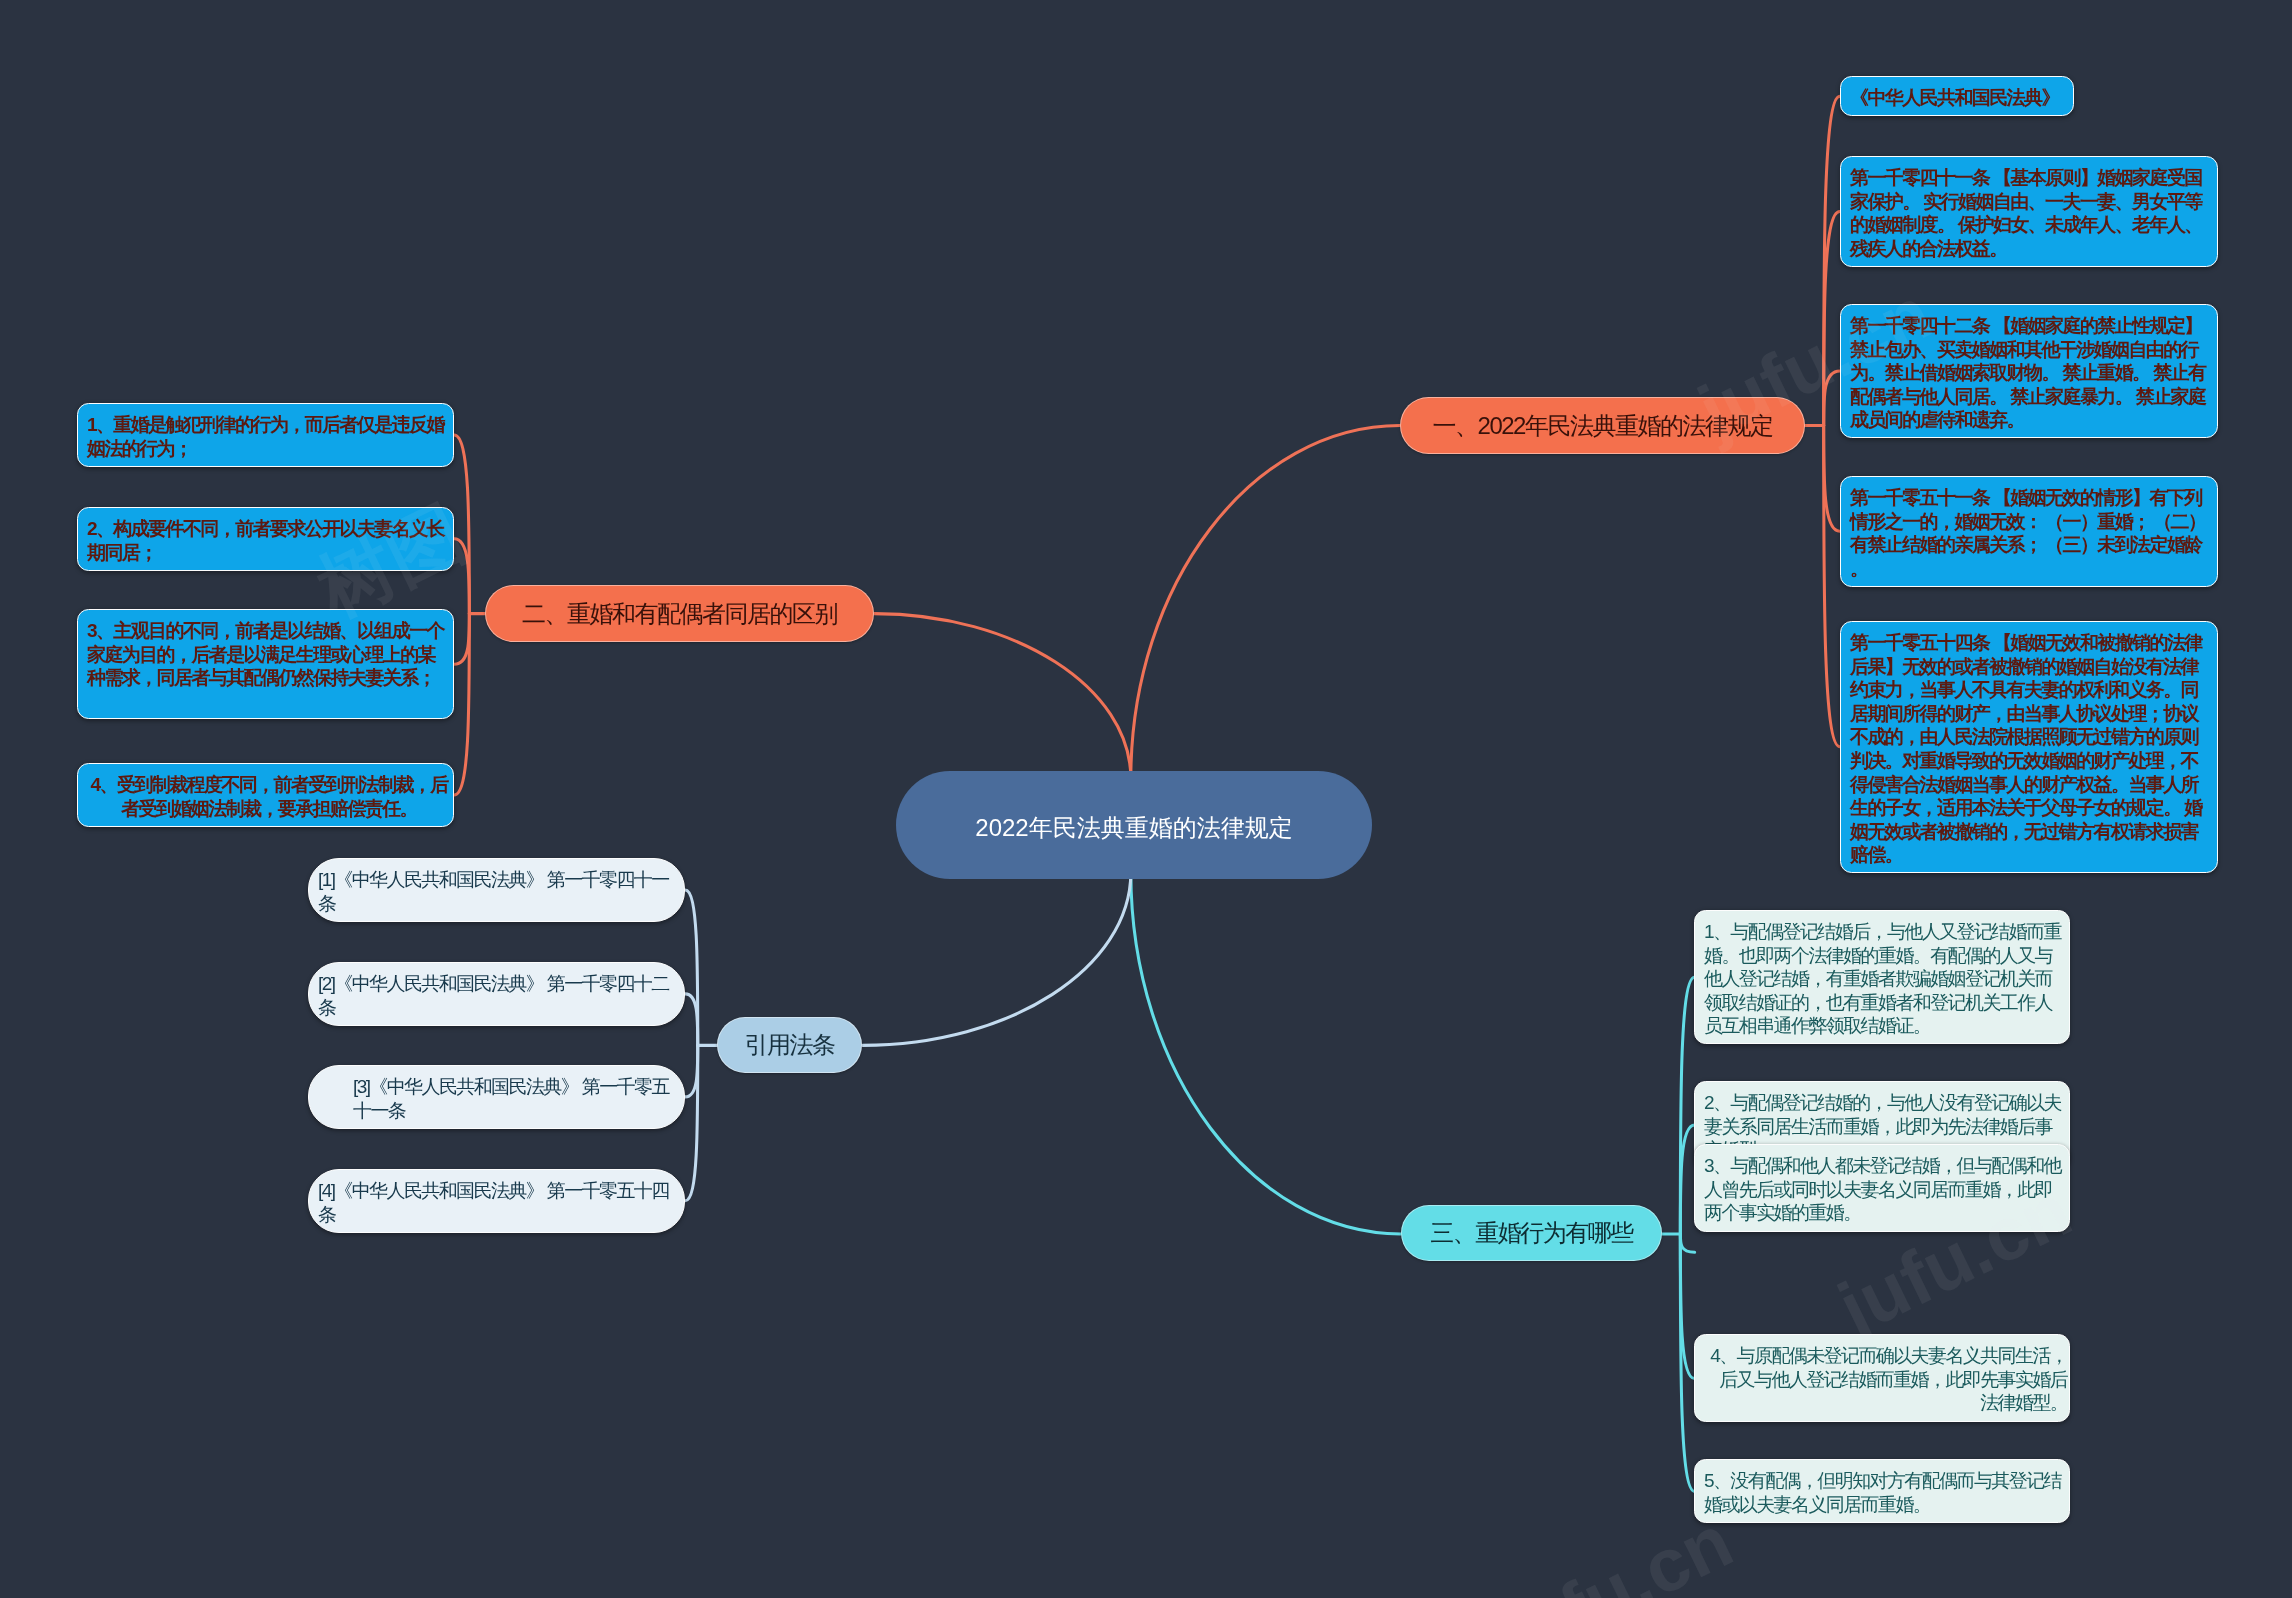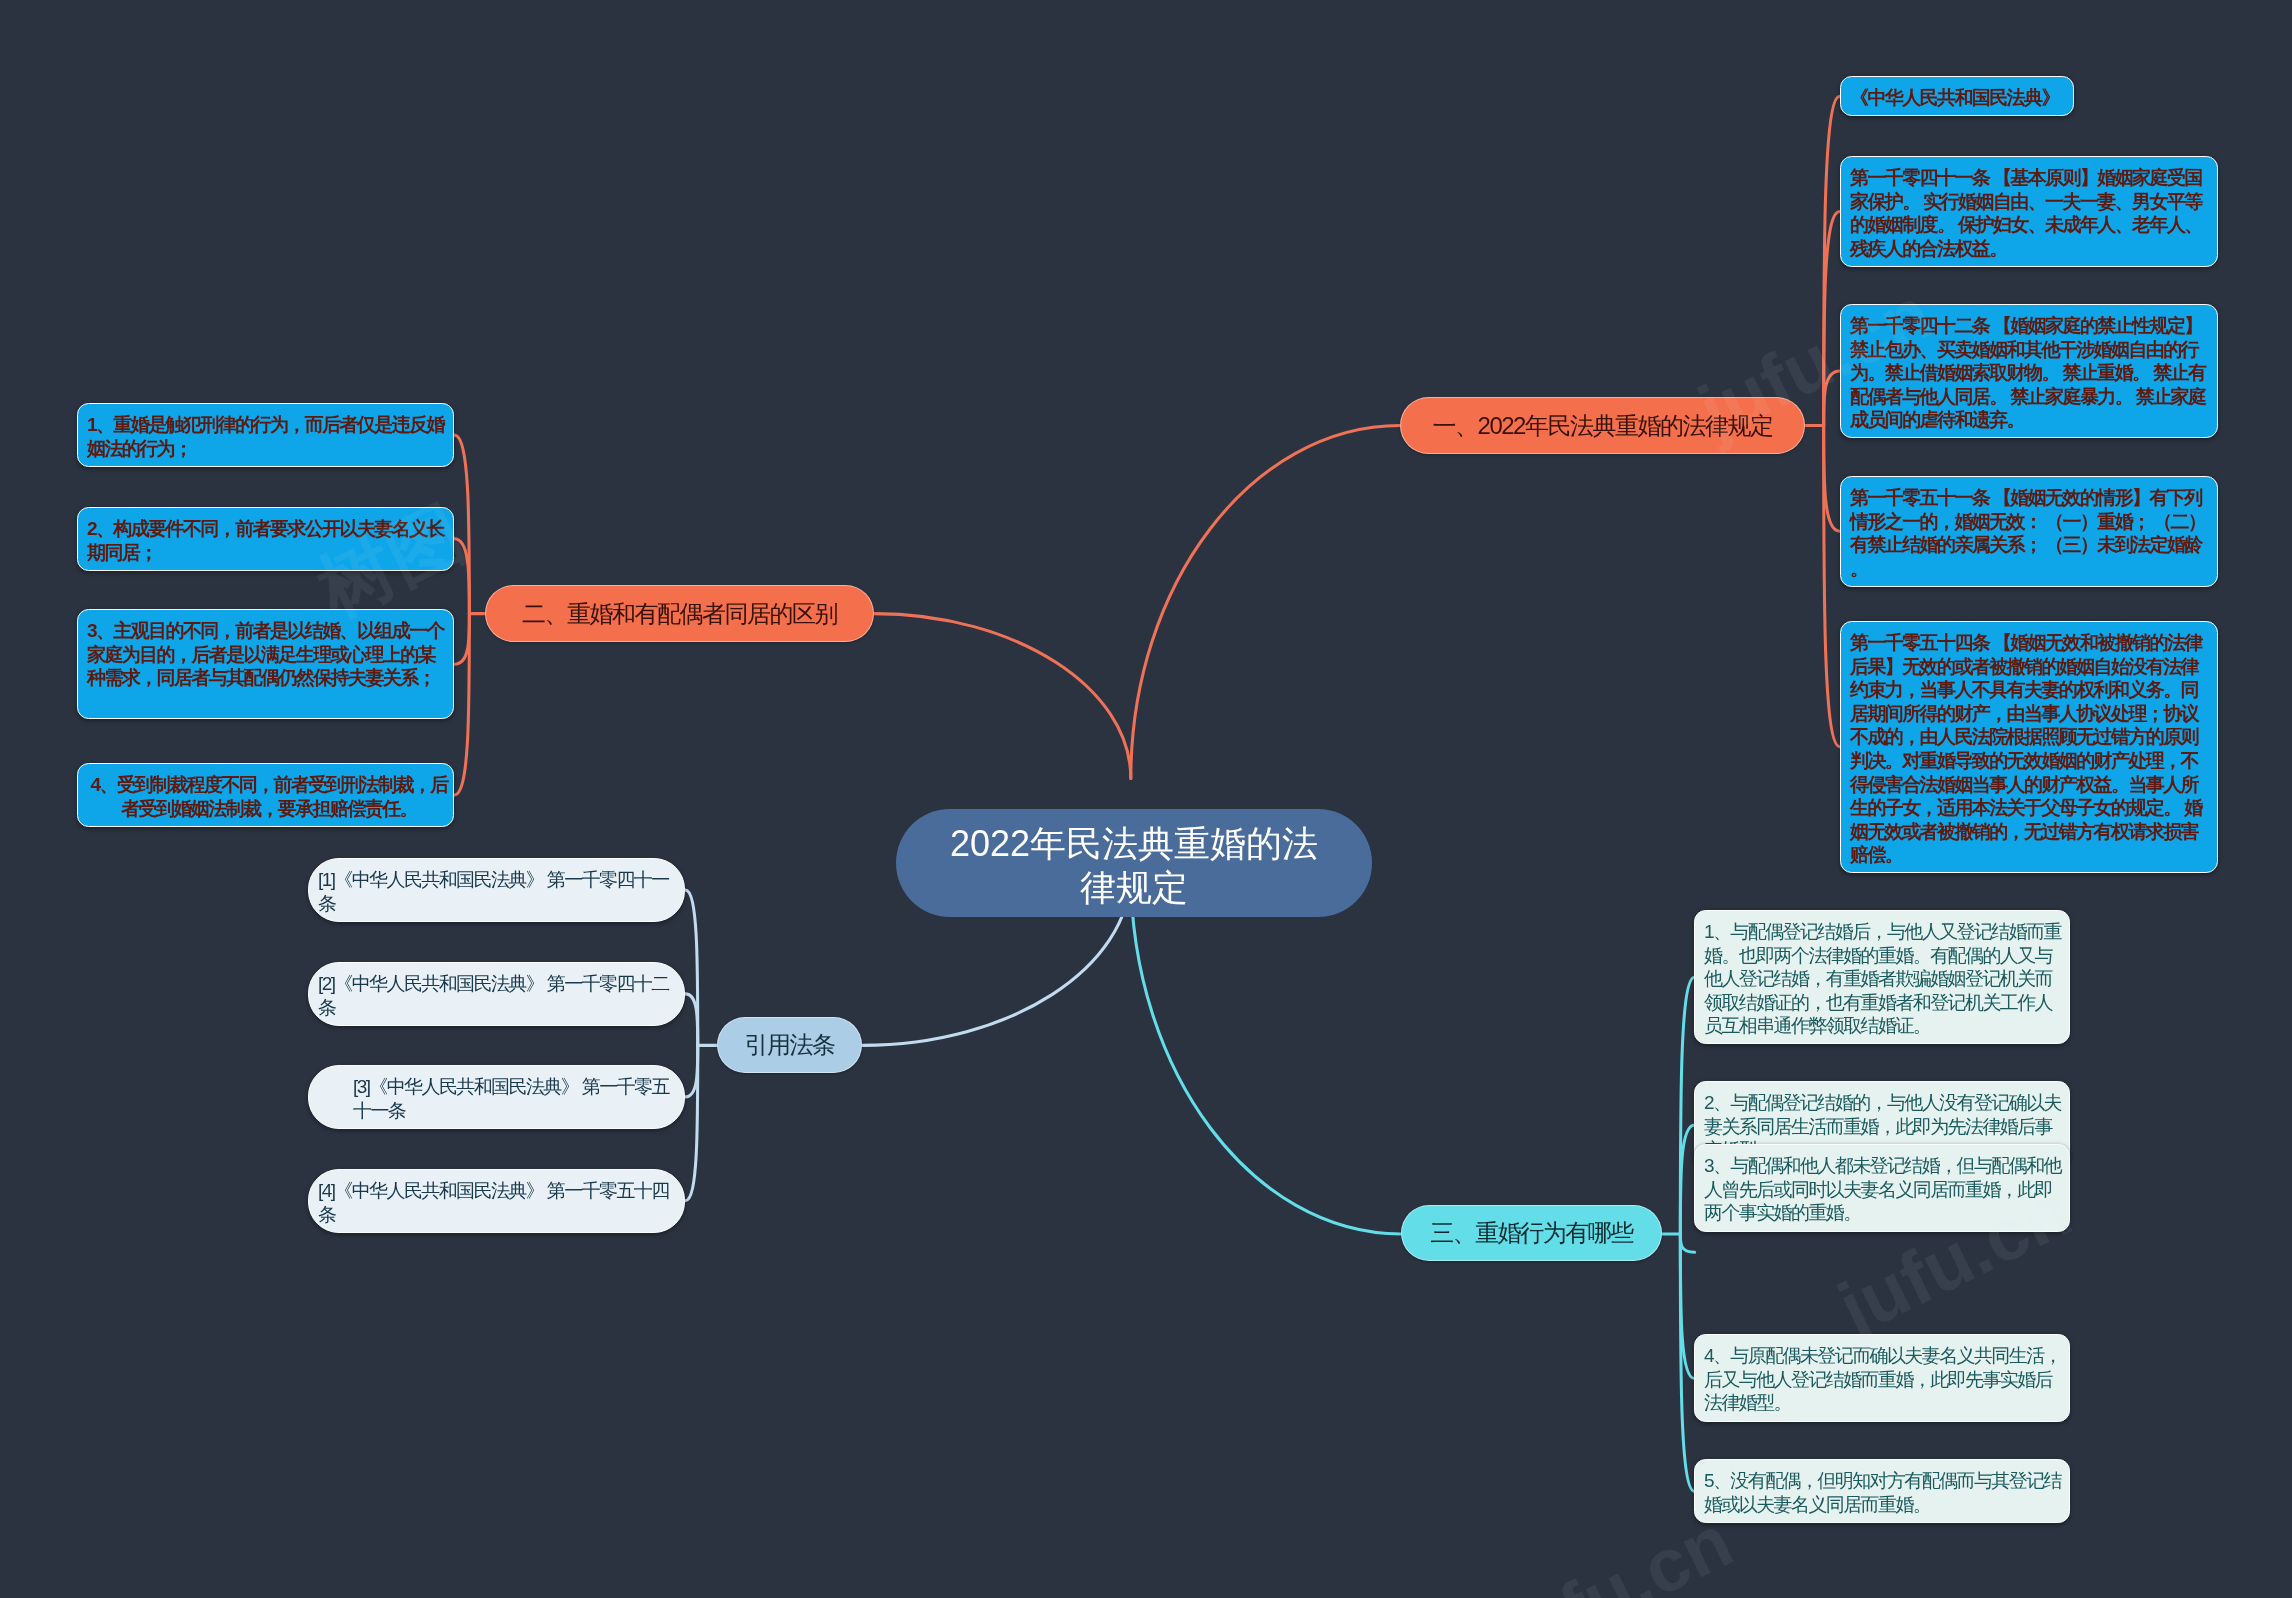--- a/index.html
+++ b/index.html
@@ -11,22 +11,22 @@
     position:relative;
     -webkit-font-smoothing:antialiased;
   }
   #map{position:absolute;left:0;top:0;width:2293px;height:1599px;}
   svg.links{position:absolute;left:0;top:0;width:2293px;height:1599px;pointer-events:none;}
   svg.links path{fill:none;stroke-width:3.4;stroke-linecap:round;}
   .node{position:absolute;box-sizing:border-box;}
 
   .root{
     background:#4a6c9b;border-radius:55px;
-    color:#ffffff;font-size:36px;line-height:44px;
-    display:flex;align-items:center;justify-content:center;text-align:center;margin-top:38px;
+    color:#ffffff;font-size:24px;line-height:44px;
+    display:flex;align-items:center;justify-content:center;text-align:center;
   }
   .root .t{width:380px;padding-top:5.4px;box-sizing:border-box;}
 
   .pill{
     border-radius:29px;display:flex;align-items:center;justify-content:center;
     text-align:center;font-size:24px;letter-spacing:-1.5px;white-space:nowrap;
     box-sizing:border-box;border:1.4px solid rgba(255,255,255,0.45);
     box-shadow:0 0.9px 2.7px rgba(0,0,0,0.30);
   }
   .pill.orange{background:#f4704d;color:#38110a;}
@@ -117,21 +117,21 @@
   <div class="node card peach" style="left:1840px;top:304px;width:378px;height:134px;">第一千零四十二条 【婚姻家庭的禁止性规定】禁止包办、买卖婚姻和其他干涉婚姻自由的行为。禁止借婚姻索取财物。 禁止重婚。 禁止有配偶者与他人同居。 禁止家庭暴力。 禁止家庭成员间的虐待和遗弃。</div>
   <div class="node card peach" style="left:1840px;top:476px;width:378px;height:111px;">第一千零五十一条 【婚姻无效的情形】有下列情形之一的，婚姻无效： （一）重婚； （二）有禁止结婚的亲属关系； （三）未到法定婚龄。</div>
   <div class="node card peach" style="left:1840px;top:621px;width:378px;height:252px;">第一千零五十四条 【婚姻无效和被撤销的法律后果】无效的或者被撤销的婚姻自始没有法律约束力，当事人不具有夫妻的权利和义务。同居期间所得的财产，由当事人协议处理；协议不成的，由人民法院根据照顾无过错方的原则判决。对重婚导致的无效婚姻的财产处理，不得侵害合法婚姻当事人的财产权益。当事人所生的子女，适用本法关于父母子女的规定。 婚姻无效或者被撤销的，无过错方有权请求损害赔偿。</div>
   <div class="node card peach" style="left:77px;top:403px;width:377px;height:64px;">1、重婚是触犯刑律的行为，而后者仅是违反婚姻法的行为；</div>
   <div class="node card peach" style="left:77px;top:507px;width:377px;height:64px;">2、构成要件不同，前者要求公开以夫妻名义长期同居；</div>
   <div class="node card peach" style="left:77px;top:609px;width:377px;height:110px;">3、主观目的不同，前者是以结婚、以组成一个家庭为目的，后者是以满足生理或心理上的某种需求，同居者与其配偶仍然保持夫妻关系；</div>
   <div class="node card peach" style="left:77px;top:763px;width:377px;height:64px;text-align:center;">4、受到制裁程度不同，前者受到刑法制裁，后者受到婚姻法制裁，要承担赔偿责任。</div>
   <div class="node card mint" style="left:1694px;top:910px;width:376px;height:134px;">1、与配偶登记结婚后，与他人又登记结婚而重婚。也即两个法律婚的重婚。有配偶的人又与他人登记结婚，有重婚者欺骗婚姻登记机关而领取结婚证的，也有重婚者和登记机关工作人员互相串通作弊领取结婚证。</div>
   <div class="node card mint" style="left:1694px;top:1081px;width:376px;height:88px;">2、与配偶登记结婚的，与他人没有登记确以夫妻关系同居生活而重婚，此即为先法律婚后事实婚型。</div>
   <div class="node card mint" style="left:1694px;top:1144px;width:376px;height:88px;">3、与配偶和他人都未登记结婚，但与配偶和他人曾先后或同时以夫妻名义同居而重婚，此即两个事实婚的重婚。</div>
-  <div class="node card mint" style="left:1694px;top:1334px;width:376px;height:88px;">4、与原配偶未登记而确以夫妻名义共同生活，后又与他人登记结婚而重婚，此即先事实婚后法律婚型。</div>
+  <div class="node card mint" style="left:1694px;top:1334px;width:376px;height:88px;text-align:right;">4、与原配偶未登记而确以夫妻名义共同生活，后又与他人登记结婚而重婚，此即先事实婚后法律婚型。</div>
   <div class="node card mint" style="left:1694px;top:1459px;width:376px;height:64px;">5、没有配偶，但明知对方有配偶而与其登记结婚或以夫妻名义同居而重婚。</div>
   <div class="node card ice" style="left:308px;top:858px;width:377px;height:64px;">[1]《中华人民共和国民法典》 第一千零四十一条</div>
   <div class="node card ice" style="left:308px;top:962px;width:377px;height:64px;">[2]《中华人民共和国民法典》 第一千零四十二条</div>
   <div class="node card ice" style="left:308px;top:1065px;width:377px;height:64px;padding-left:44px;">[3]《中华人民共和国民法典》 第一千零五十一条</div>
   <div class="node card ice" style="left:308px;top:1169px;width:377px;height:64px;">[4]《中华人民共和国民法典》 第一千零五十四条</div>
 
 </div>
 
 
 </body></html>

